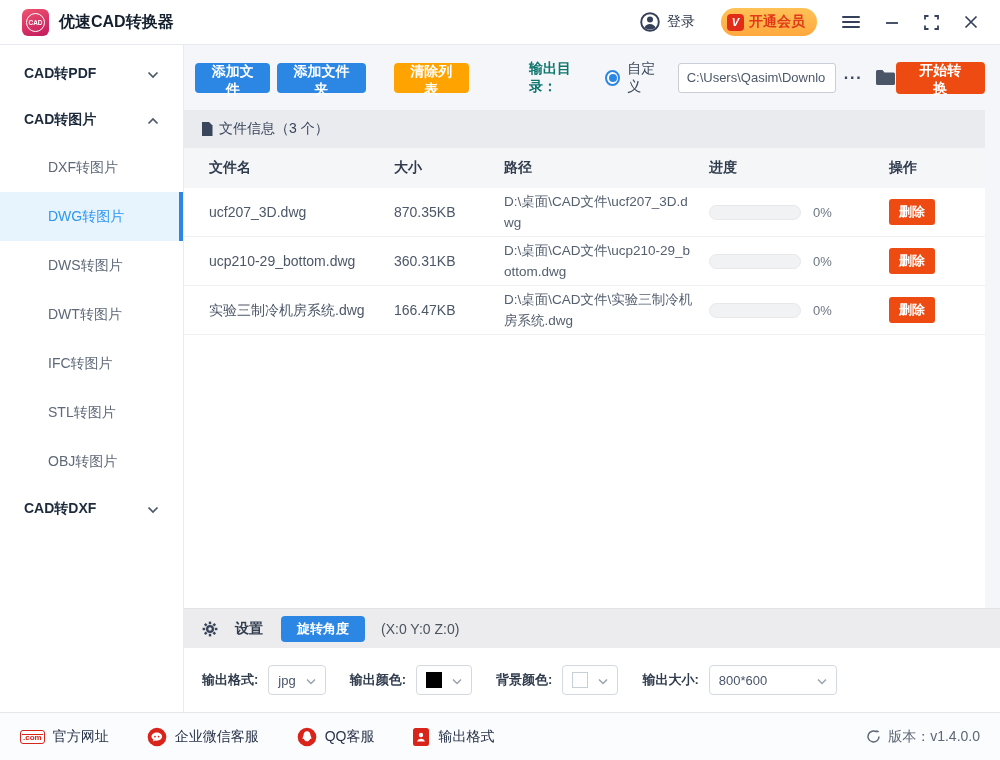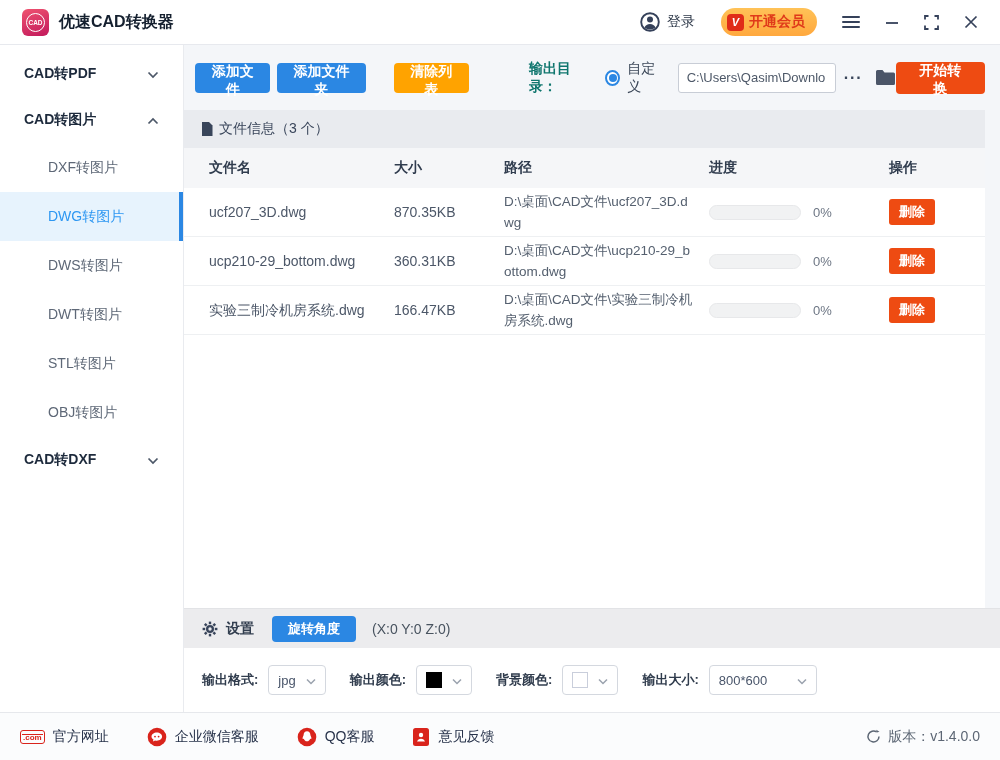--- a/index.html
+++ b/index.html
@@ -90,21 +90,21 @@
   .progress-track { width:92px; height:15px; border-radius:8px; background:#f1f2f3;
     border:1px solid #e7e8ea; }
   .progress-label { margin-left:12px; font-size:13px; color:#6d7684; }
   .btn-del { background:#ee4b12; height:26px; padding:0 10px; font-size:13px;
     border-radius:3px; }
   .tbl-filler { background:#fff; flex:1 1 auto; }
 
   
   .settings-bar { height:40px; background:#ececee; border-top:1px solid #e2e3e6;
     display:flex; align-items:center; padding:0 18px; flex:0 0 auto; }
-  .settings-label { margin-left:8px; font-size:14px; font-weight:bold; color:#333f50; }
+  .settings-label { margin-left:17px; font-size:14px; font-weight:bold; color:#333f50; }
   .btn-rotate { margin-left:18px; height:26px; padding:0 16px; font-size:13px;
     background:#2b87e3; }
   .rotation-value { margin-left:16px; font-size:14px; color:#48535f; }
 
   .options-row { height:64px; background:#fff; display:flex; align-items:center;
     padding:0 18px; flex:0 0 auto; }
   .opt-label { font-size:13px; font-weight:bold; color:#303c4d; }
   .opt-label + .select { margin-left:10px; }
   .select { height:30px; border:1px solid #d4d8df; border-radius:4px; background:#fff;
     display:flex; align-items:center; padding:0 9px; cursor:pointer;justify-content:flex-end; }
@@ -203,20 +203,23 @@
       <div class="side-item selected">
         <span>DWG转图片</span>
       </div>
       <div class="side-item">
         <span>DWS转图片</span>
       </div>
       <div class="side-item">
         <span>DWT转图片</span>
       </div>
       <div class="side-item">
+        <span>IFC转图片</span>
+      </div>
+      <div class="side-item">
         <span>STL转图片</span>
       </div>
       <div class="side-item">
         <span>OBJ转图片</span>
       </div>
       <div class="side-group">
         <span class="side-group-label">CAD转DXF</span>
         <span class="chev">
           <svg width="12" height="8" viewBox="0 0 12 8" fill="none">
               <path d="M1.5 1.5L6 6l4.5-4.5" stroke="#4c5768" stroke-width="1.7"></path>
@@ -340,21 +343,21 @@
         <span class="select">
           <span class="swatch swatch-white"></span>
           <span class="chev">
             <svg width="10" height="7" viewBox="0 0 10 7" fill="none">
                 <path d="M1 1.5L5 5.5l4-4" stroke="#9aa2ae" stroke-width="1.5"></path>
               </svg>
           </span>
         </span>
         <span class="gap"></span>
         <span class="opt-label">输出大小:</span>
-        <span class="select" style="width:108px">
+        <span class="select" style="width:128px">
           <span class="val">800*600</span>
           <span class="chev" style="margin-left:auto">
             <svg width="10" height="7" viewBox="0 0 10 7" fill="none">
                 <path d="M1 1.5L5 5.5l4-4" stroke="#9aa2ae" stroke-width="1.5"></path>
               </svg>
           </span>
         </span>
       </div>
     </div>
   </div>
@@ -379,21 +382,21 @@
         <path d="M10 4.2c2 0 3.4 1.6 3.4 3.8 0 .6.6 1.6.9 2.4.3.8 0 1.6-.4 1.6-.3 0-.5-.3-.7-.6-.4 1.7-1.7 2.9-3.2 2.9s-2.8-1.2-3.2-2.9c-.2.3-.4.6-.7.6-.4 0-.7-.8-.4-1.6.3-.8.9-1.8.9-2.4 0-2.2 1.4-3.8 3.4-3.8z" fill="#fff"></path>
       </svg>
       <span class="foot-label">QQ客服</span>
     </span>
     <span class="foot-link">
       <svg width="18" height="20" viewBox="0 0 18 20">
         <rect x="1" y="1" width="16" height="18" rx="2.5" fill="#d9241c"></rect>
         <circle cx="9" cy="8" r="2.2" fill="#fff"></circle>
         <path d="M5 14.6a4.2 4.2 0 0 1 8 0z" fill="#fff"></path>
       </svg>
-      <span class="foot-label">意见反馈</span>
+      <span class="foot-label">输出格式</span>
     </span>
     <span class="version">
       <svg width="15" height="15" viewBox="0 0 15 15" fill="none">
         <path d="M13 7.5a5.5 5.5 0 1 1-2.3-4.5" stroke="#5c6674" stroke-width="1.5"></path>
         <path d="M10.2 0.8l.7 2.6 2.6-.7z" fill="#5c6674"></path>
       </svg>
       <span class="version-label">版本：v1.4.0.0</span>
     </span>
   </div>
 </div>

